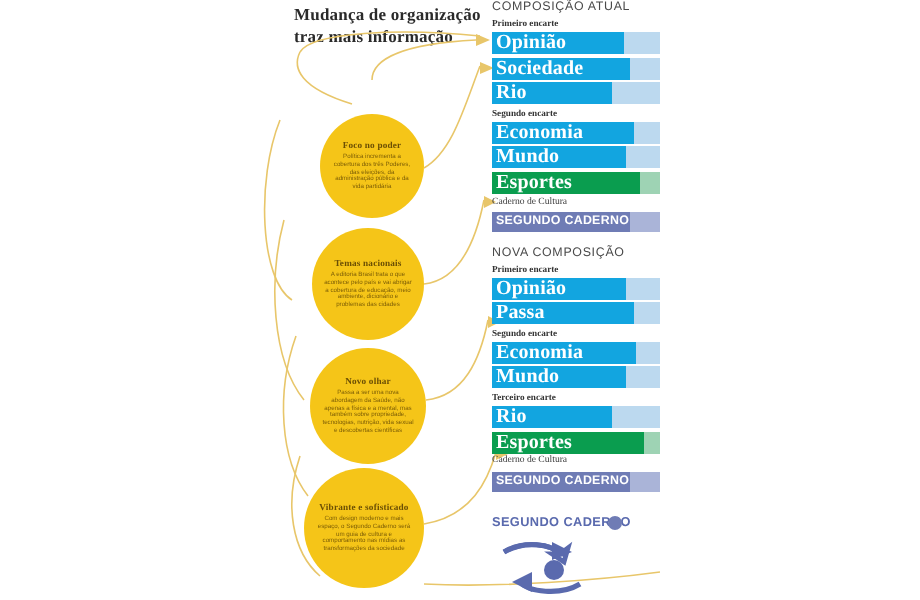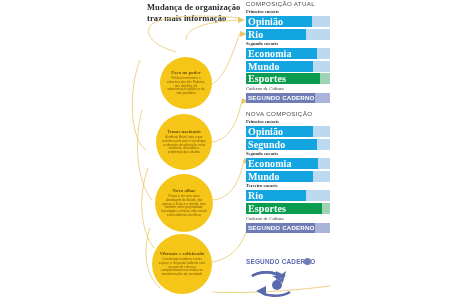--- a/index.html
+++ b/index.html
@@ -104,20 +104,24 @@
   </div>
 
   <div class="col" id="bars-col">
       <div class="sec-title">COMPOSIÇÃO ATUAL</div>
       <div class="enc">Primeiro encarte</div>
       <div class="bar">
         <div class="fill" style="width: 78%;"></div>
         <div class="lbl">Opinião</div>
       </div>
       <div class="bar">
+        <div class="fill" style="width: 82%;"></div>
+        <div class="lbl">Sociedade</div>
+      </div>
+      <div class="bar">
         <div class="fill" style="width: 72%;"></div>
         <div class="lbl">Rio</div>
       </div>
       <div class="enc">Segundo encarte</div>
       <div class="bar">
         <div class="fill" style="width: 84%;"></div>
         <div class="lbl">Economia</div>
       </div>
       <div class="bar">
         <div class="fill" style="width: 80%;"></div>
@@ -134,21 +138,21 @@
       </div>
       <div class="gap"></div>
       <div class="sec-title">NOVA COMPOSIÇÃO</div>
       <div class="enc">Primeiro encarte</div>
       <div class="bar">
         <div class="fill" style="width: 80%;"></div>
         <div class="lbl">Opinião</div>
       </div>
       <div class="bar">
         <div class="fill" style="width: 84%;"></div>
-        <div class="lbl">Segundo</div>
+        <div class="lbl">Passa</div>
       </div>
       <div class="enc">Segundo encarte</div>
       <div class="bar">
         <div class="fill" style="width: 86%;"></div>
         <div class="lbl">Economia</div>
       </div>
       <div class="bar">
         <div class="fill" style="width: 80%;"></div>
         <div class="lbl">Mundo</div>
       </div>

